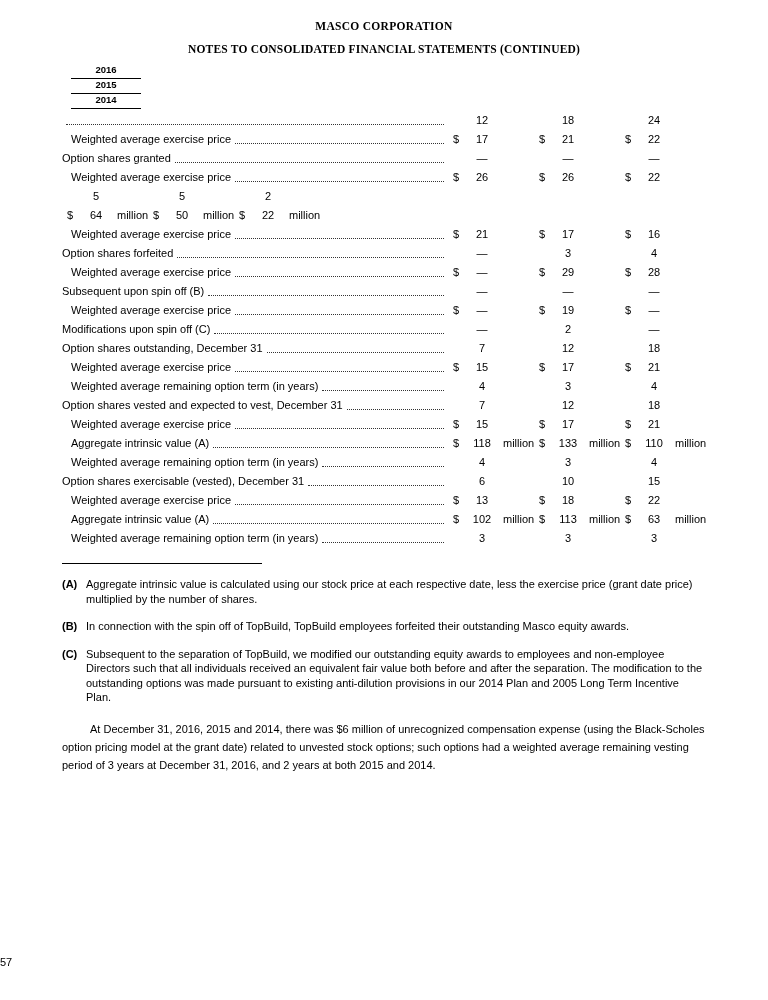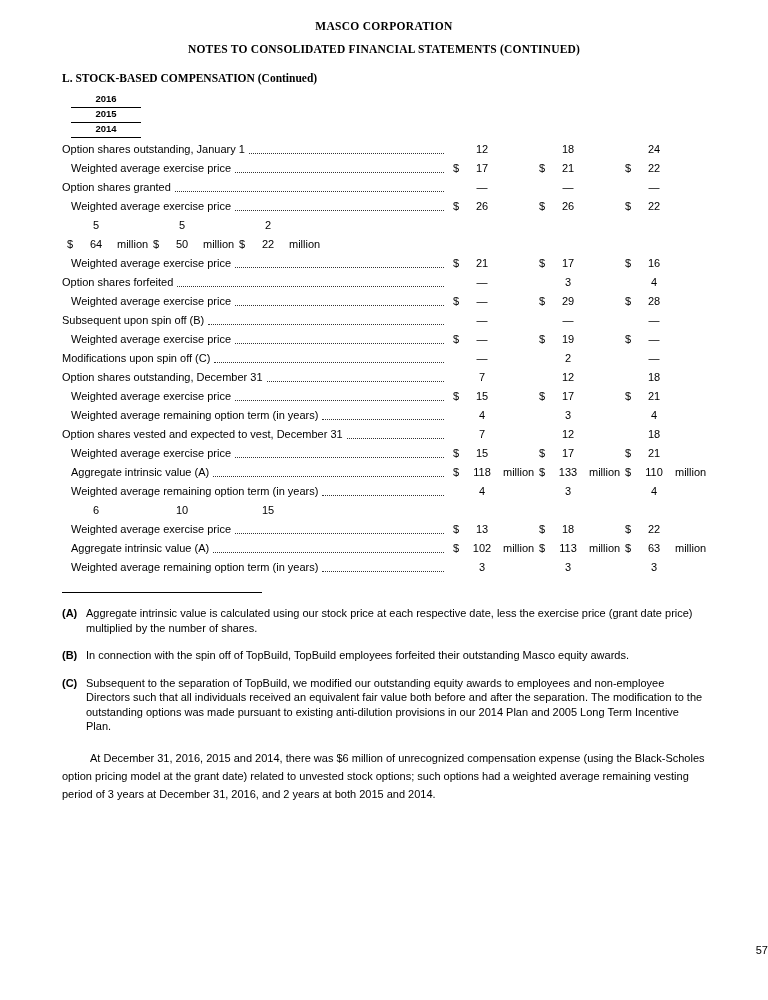--- a/index.html
+++ b/index.html
@@ -49,54 +49,52 @@
 
   .foot-rule { width: 200px; border-top: 1px solid #000; margin-top: 15px; }
 
   .fn { display: flex; margin-top: 13px; line-height: 14.5px; }
   .fn .tag { width: 24px; flex: none; font-weight: bold; }
   .fn .fntext { flex: 1; }
 
   .closing { margin-top: 15px; line-height: 18px; text-indent: 28px; }
 
   .page-number {
-    position: absolute; bottom: 44px; left: 0; right: 0;
-    text-align: right; font-size: 11px;
+    position: absolute; bottom: 32px; left: 0; right: 0;
+    text-align: left; font-size: 11px;
   }
 </style>
 </head>
 <body>
 
 <div class="page">
 
   <div class="doc-header">
     <div class="company">MASCO CORPORATION</div>
     <div class="subtitle">NOTES TO CONSOLIDATED FINANCIAL STATEMENTS (CONTINUED)</div>
   </div>
 
-  <div class="section-title">L. STOCK-BASED COMPENSATION (Continued)</div>
 
 
   <div class="otable">
     <div class="thead" id="thead">
         <div class="label-col"></div>
         <div class="ycol">
           <div class="yline">2016</div>
         </div>
         <div class="ycol">
           <div class="yline">2015</div>
         </div>
         <div class="ycol">
           <div class="yline">2014</div>
         </div>
       </div>
     <div class="tbody" id="tbody">
         <div class="trow">
           <div class="tlabel">
-            <span class="txt">Option shares outstanding, January 1</span>
             <span class="leader"></span>
           </div>
           <div class="tcell">
             <span class="d"></span>
             <span class="v">12</span>
           </div>
           <div class="tcell">
             <span class="d"></span>
             <span class="v">18</span>
           </div>
@@ -421,20 +419,24 @@
           <div class="tcell">
             <span class="d"></span>
             <span class="v">3</span>
           </div>
           <div class="tcell">
             <span class="d"></span>
             <span class="v">4</span>
           </div>
         </div>
         <div class="trow">
+          <div class="tlabel">
+            <span class="txt">Option shares exercisable (vested), December 31</span>
+            <span class="leader"></span>
+          </div>
           <div class="tcell">
             <span class="d"></span>
             <span class="v">6</span>
           </div>
           <div class="tcell">
             <span class="d"></span>
             <span class="v">10</span>
           </div>
           <div class="tcell">
             <span class="d"></span>

